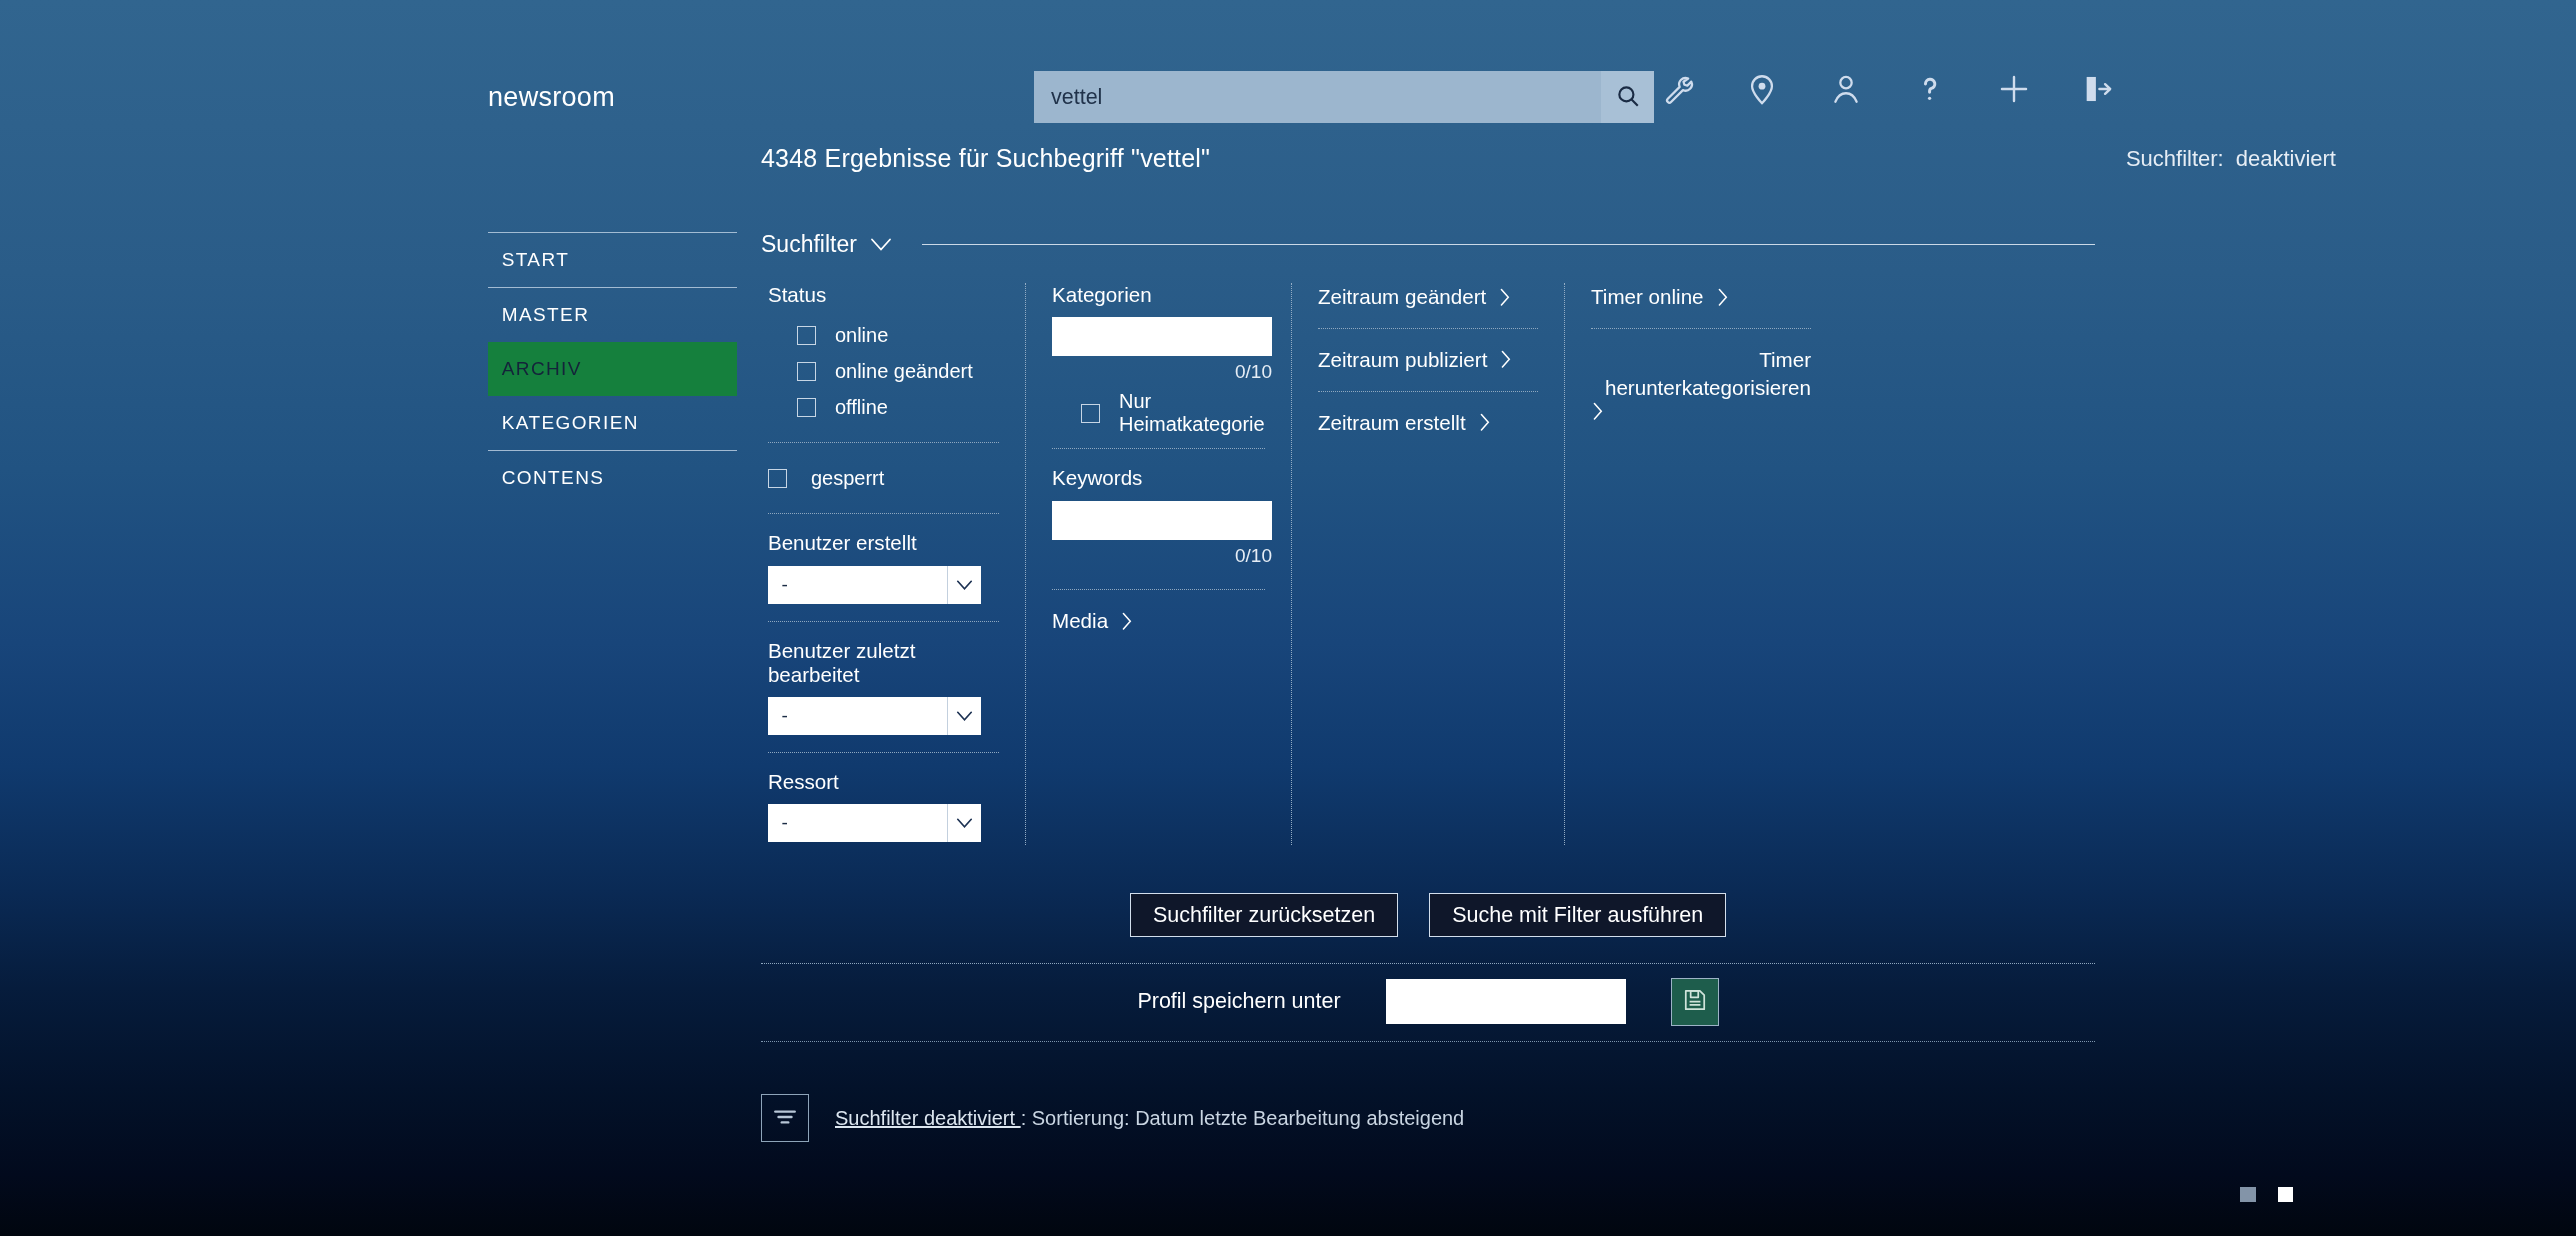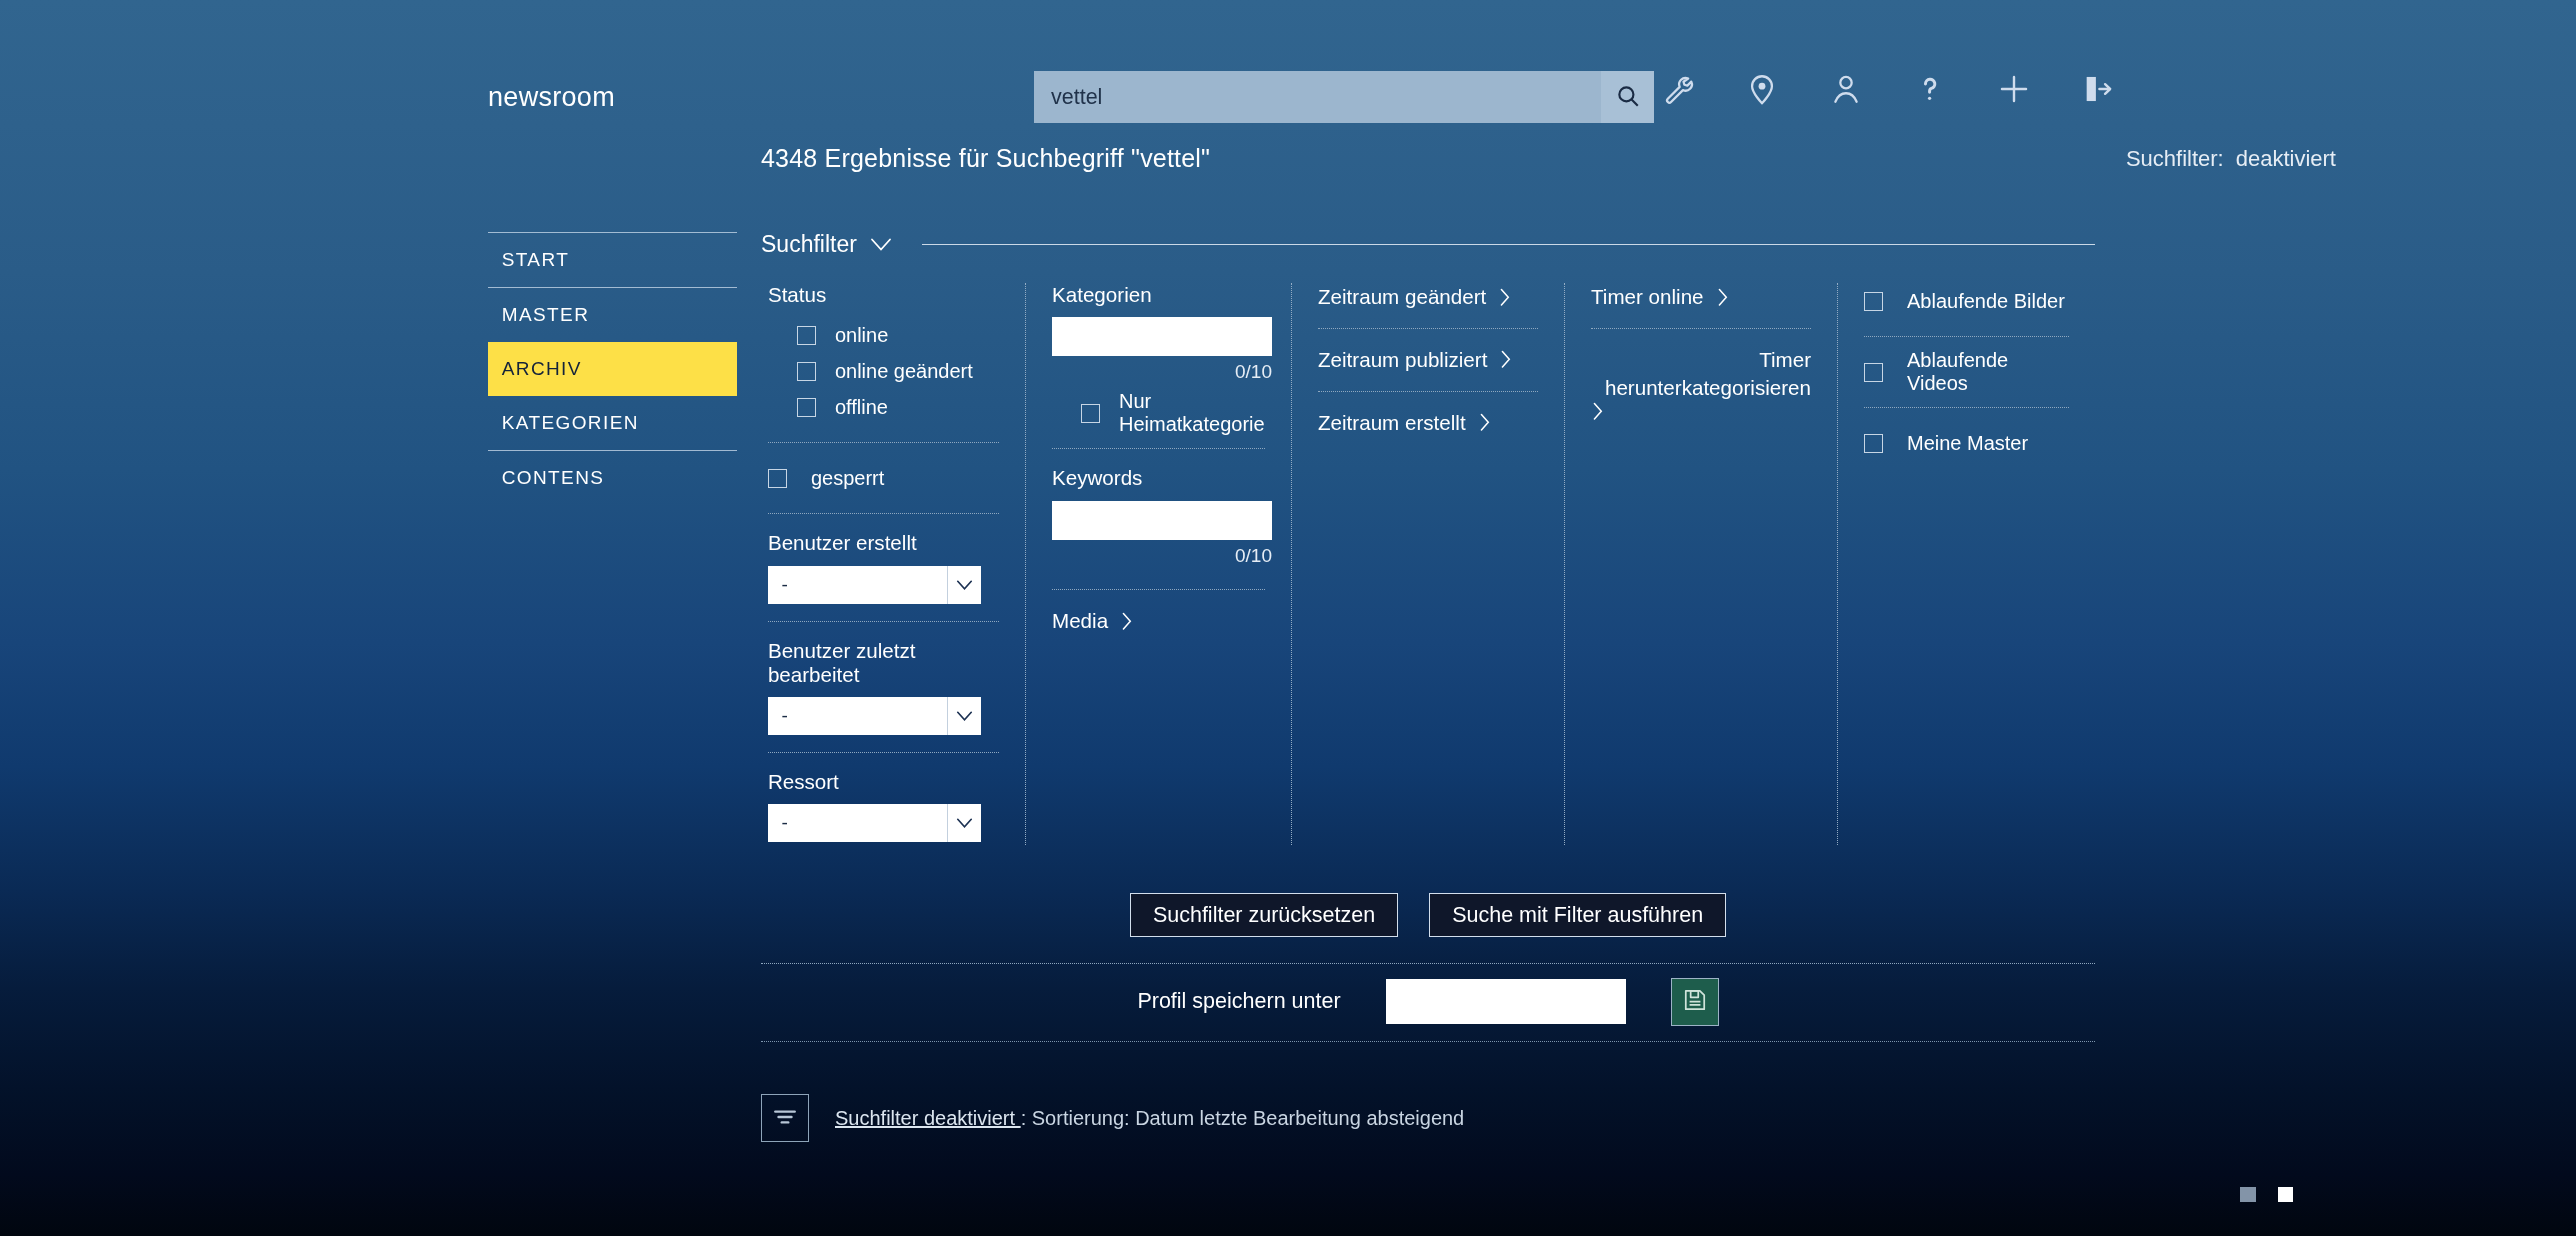--- a/index.html
+++ b/index.html
@@ -59,21 +59,21 @@
   }
   .filterstate .lbl { margin-right:12px; }
 
   
   .sidebar { position:absolute; left:488px; top:232px; width:249px; }
   .sb-rule { height:0.9px; background:#b9cde0; opacity:.85; }
   .sb-item {
     height:54px; display:flex; align-items:center; padding-left:13.7px;
     font-size:19px; letter-spacing:1.4px; color:#ffffff; cursor:pointer;
   }
-  .sb-item.active { background:#fde047; color:#14233a; }
+  .sb-item.active { background:#15803d; color:#14233a; }
 
   
   .panel { position:absolute; left:761px; top:225px; width:1334px; }
   .panel-head { display:flex; align-items:center; height:39px; }
   .panel-head .ptitle { font-size:23px; color:#ffffff; white-space:nowrap; }
   .panel-head .chev { margin-left:12px; display:flex; }
   .panel-head .chev svg { width:24px; height:17px; }
   .panel-head .hr { flex:1; height:1.7px; background:#cbd9e7; margin-left:29px; }
 
   .cols { display:flex; margin-top:19px; height:562px; }
@@ -396,36 +396,20 @@
       <div class="link-row">
         <span class="txt">Timer herunterkategorisieren</span>
         <span class="rchev">
           <svg viewBox="0 0 16 24" fill="none" stroke="#ffffff" stroke-width="1.8" stroke-linecap="round">
               <path d="M4 3 12 12 4 21"></path>
             </svg>
         </span>
       </div>
     </div>
 
-    <div class="col c5">
-      <div class="cb-row">
-        <span class="cbx"></span>
-        <span class="cb-lbl">Ablaufende Bilder</span>
-      </div>
-      <div class="dotrule"></div>
-      <div class="cb-row">
-        <span class="cbx"></span>
-        <span class="cb-lbl">Ablaufende Videos</span>
-      </div>
-      <div class="dotrule"></div>
-      <div class="cb-row">
-        <span class="cbx"></span>
-        <span class="cb-lbl">Meine Master</span>
-      </div>
-    </div>
 
   </div>
 </div>
 
 <div class="actions">
   <button class="btn">Suchfilter zurücksetzen</button>
   <button class="btn">Suche mit Filter ausführen</button>
 </div>
 
 <div class="profile-sep"></div>

